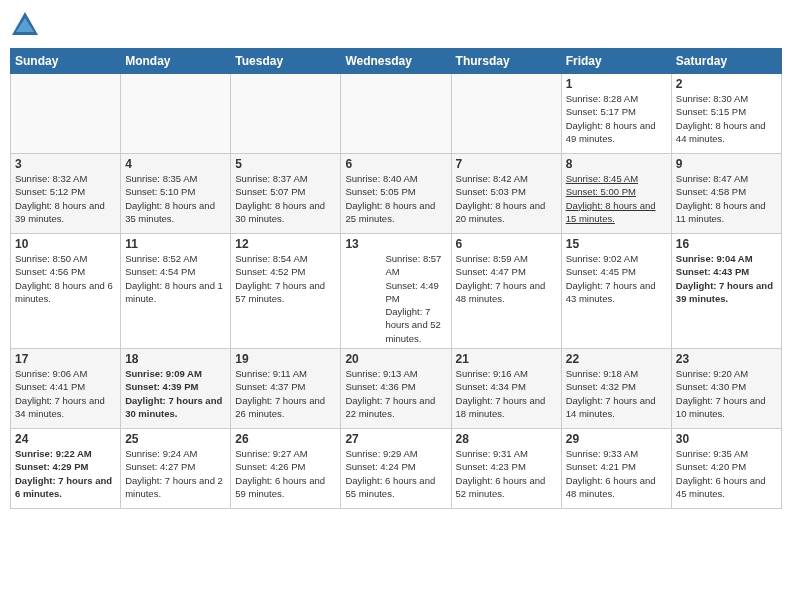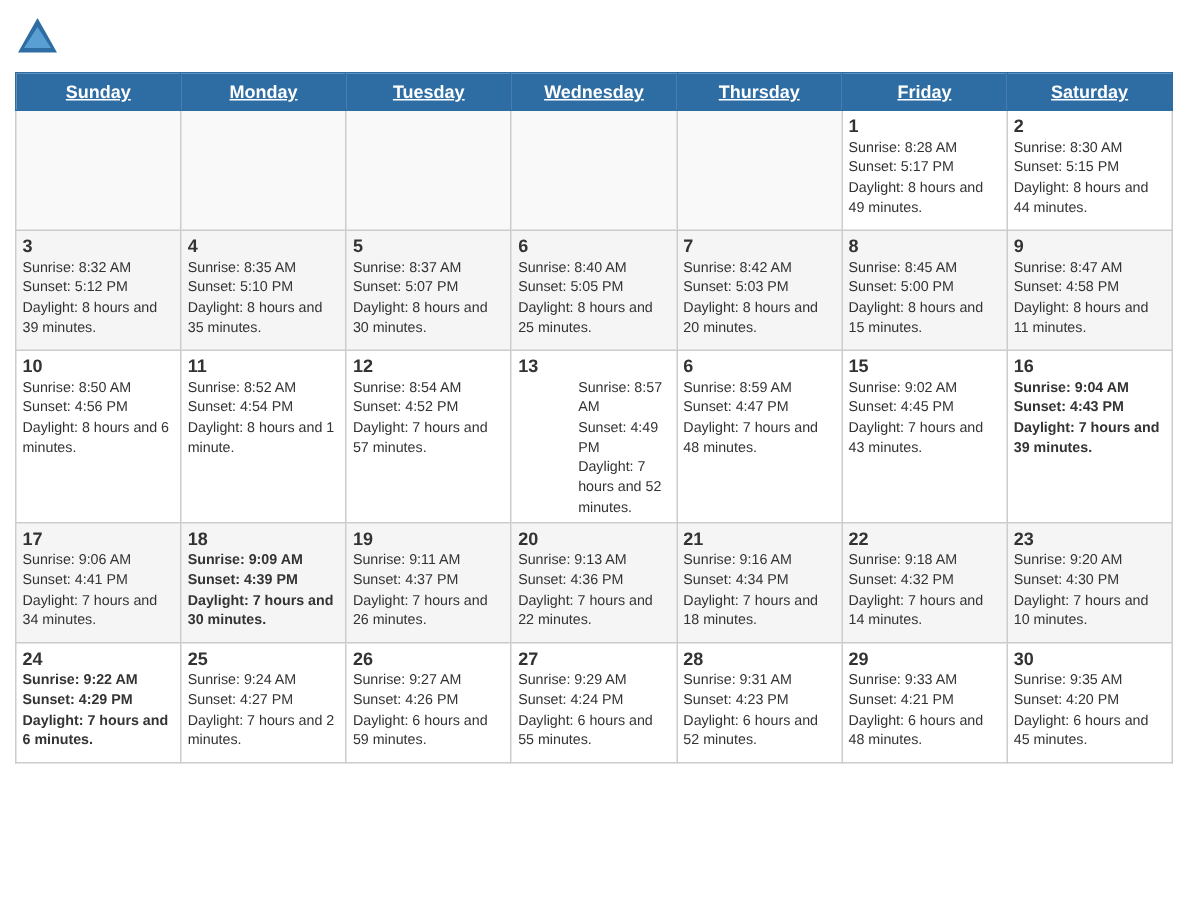--- a/index.html
+++ b/index.html
@@ -58,25 +58,24 @@
       color: #555;
     }
     .calendar {
       width: 100%;
       border-collapse: collapse;
     }
     .calendar th {
       background-color: #2e6da4;
       color: white;
       padding: 5px 4px;
-      text-align: center;
+      text-align: left;
       font-size: 12px;
       font-weight: bold;
       border: 1px solid #2e6da4;
-      text-decoration: underline;
     }
     .calendar td {
       border: 1px solid #ccc;
       vertical-align: top;
       padding: 3px 4px;
       width: calc(100% / 7);
       font-size: 10px;
       color: #333;
       background: #fff;
       height: 80px;
@@ -178,21 +177,21 @@
 Daylight: 8 hours and 25 minutes.</div>
           </td>
           <td>
             <span class="day-num">7</span>
             <div class="day-info" style="white-space: pre-line;">Sunrise: 8:42 AM
 Sunset: 5:03 PM
 Daylight: 8 hours and 20 minutes.</div>
           </td>
           <td>
             <span class="day-num">8</span>
-            <div class="day-info" style="white-space: pre-line;">Sunrise: 8:45 AM
+            <div class="day-info" style="white-space: pre-line; text-decoration: underline;">Sunrise: 8:45 AM
 Sunset: 5:00 PM
 Daylight: 8 hours and 15 minutes.</div>
           </td>
           <td>
             <span class="day-num">9</span>
             <div class="day-info" style="white-space: pre-line;">Sunrise: 8:47 AM
 Sunset: 4:58 PM
 Daylight: 8 hours and 11 minutes.</div>
           </td>
         </tr>

